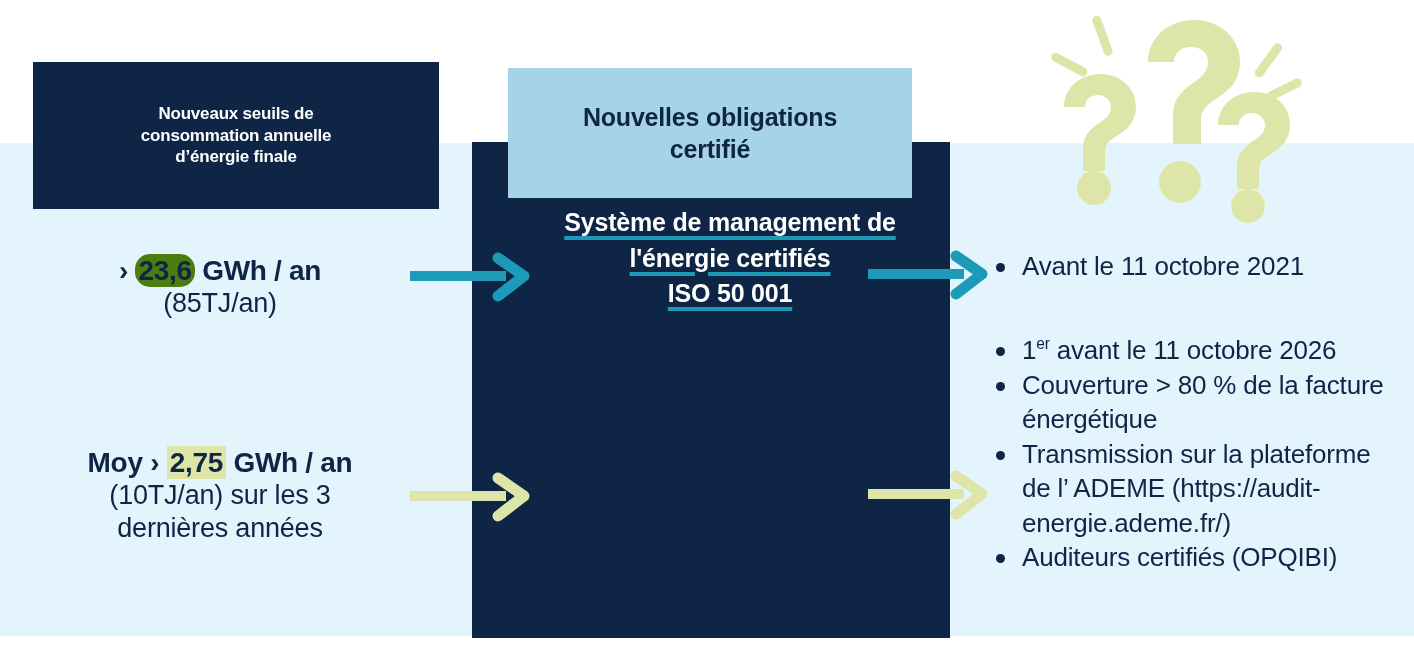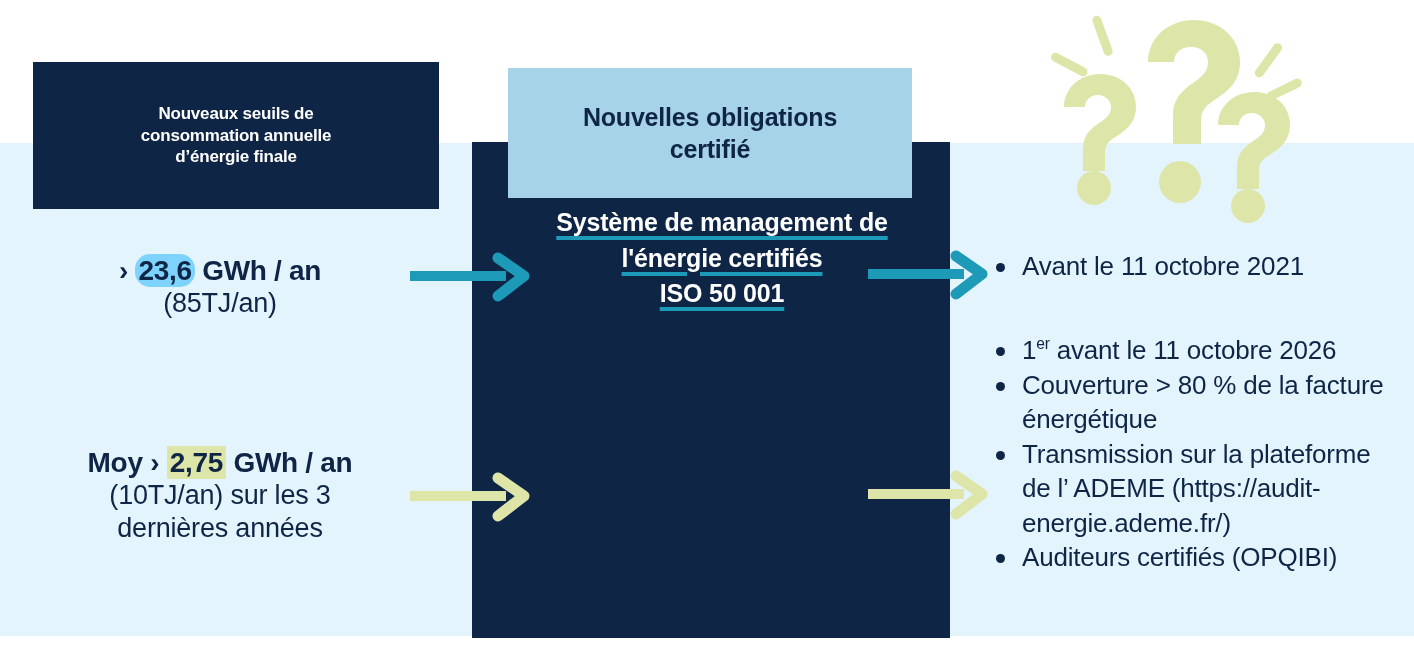--- a/index.html
+++ b/index.html
@@ -109,21 +109,21 @@
     letter-spacing: -0.3px;
     white-space: nowrap;
   }
   .threshold .line-sub {
     font-size: 27px;
     font-weight: normal;
     line-height: 1.2;
     letter-spacing: -0.2px;
   }
   .hl-teal {
-    background: #7dd3fc;
+    background: #4d7c0f;
     color: #0e2546;
     padding: 1px 3px;
     border-radius: 15px;
   }
   .hl-green {
     background: #dde6a8;
     color: #0e2546;
     padding: 1px 3px;
   }
   #threshold-1 { top: 255px; }
@@ -134,20 +134,21 @@
     position: absolute;
     width: 500px;
     left: 472px;
     text-align: center;
     color: #ffffff;
     font-size: 25px;
     font-weight: bold;
     line-height: 1.42;
     letter-spacing: -0.2px;
     z-index: 3;
+    padding-left: 8px;
   }
   .obligation .u-teal {
     text-decoration: underline;
     text-decoration-color: #1c9ab8;
     text-decoration-thickness: 4px;
     text-underline-offset: 5px;
   }
   .obligation .u-green {
     text-decoration: underline;
     text-decoration-color: #dde6a8;

